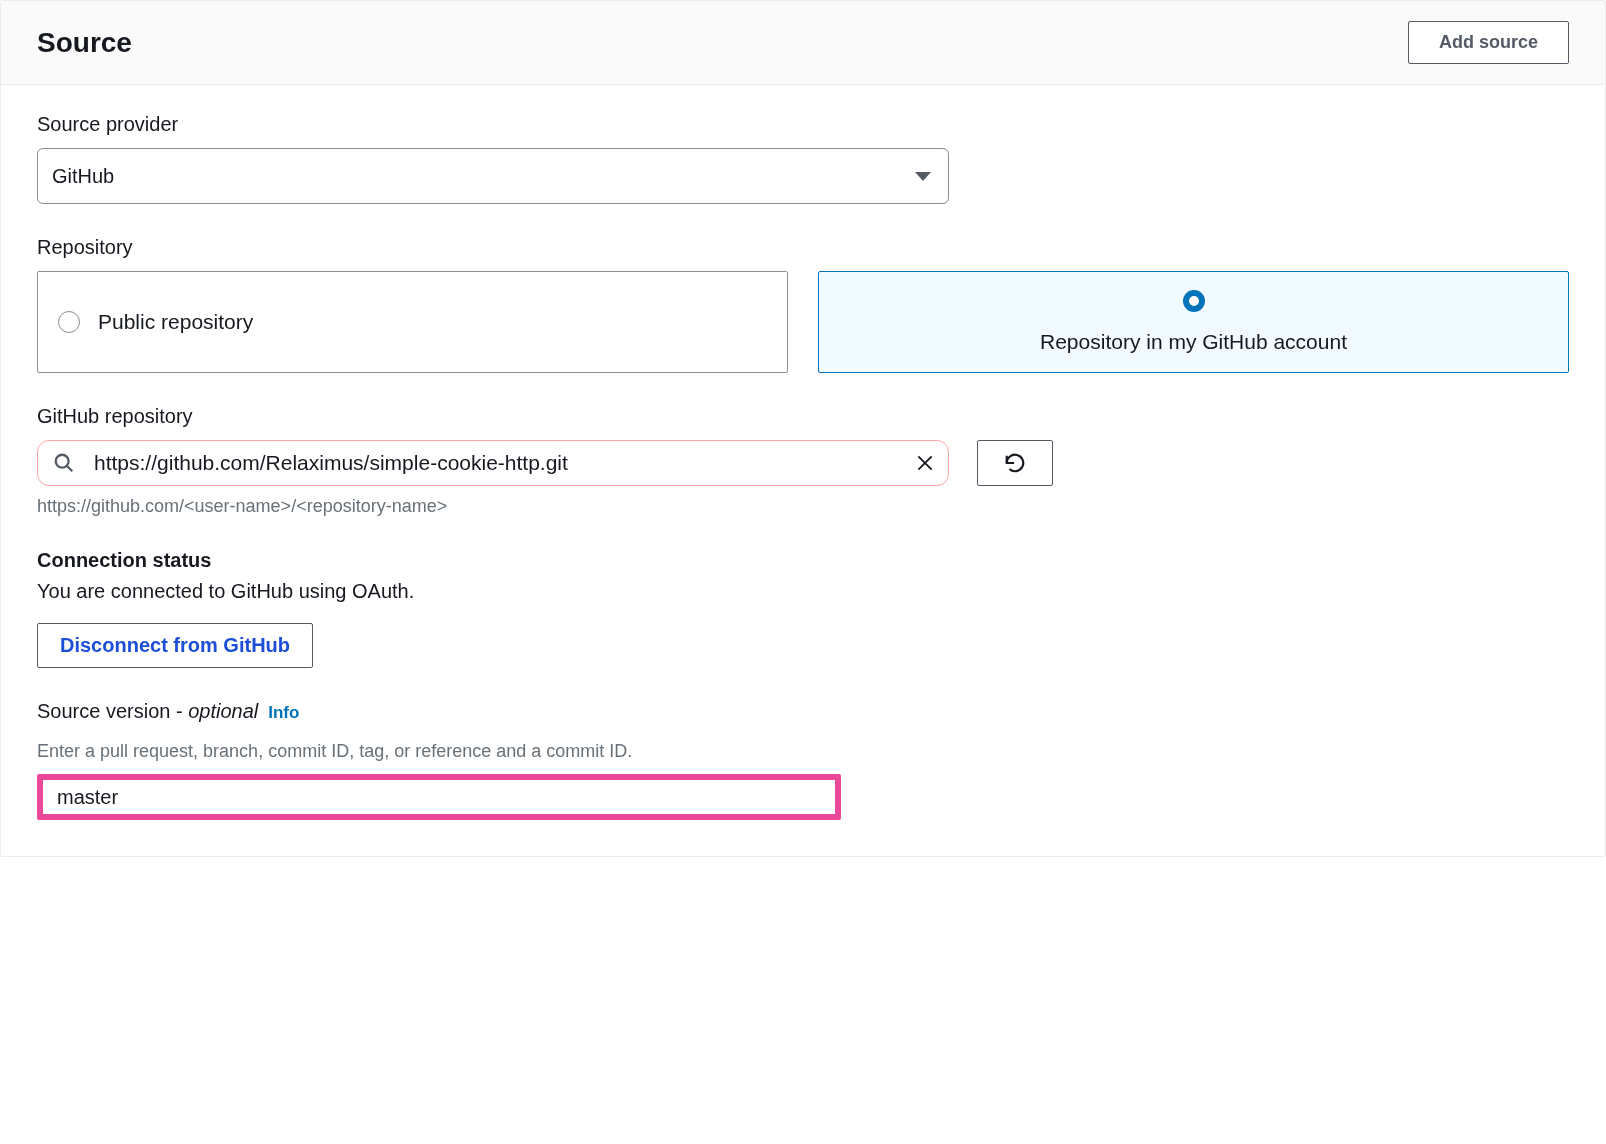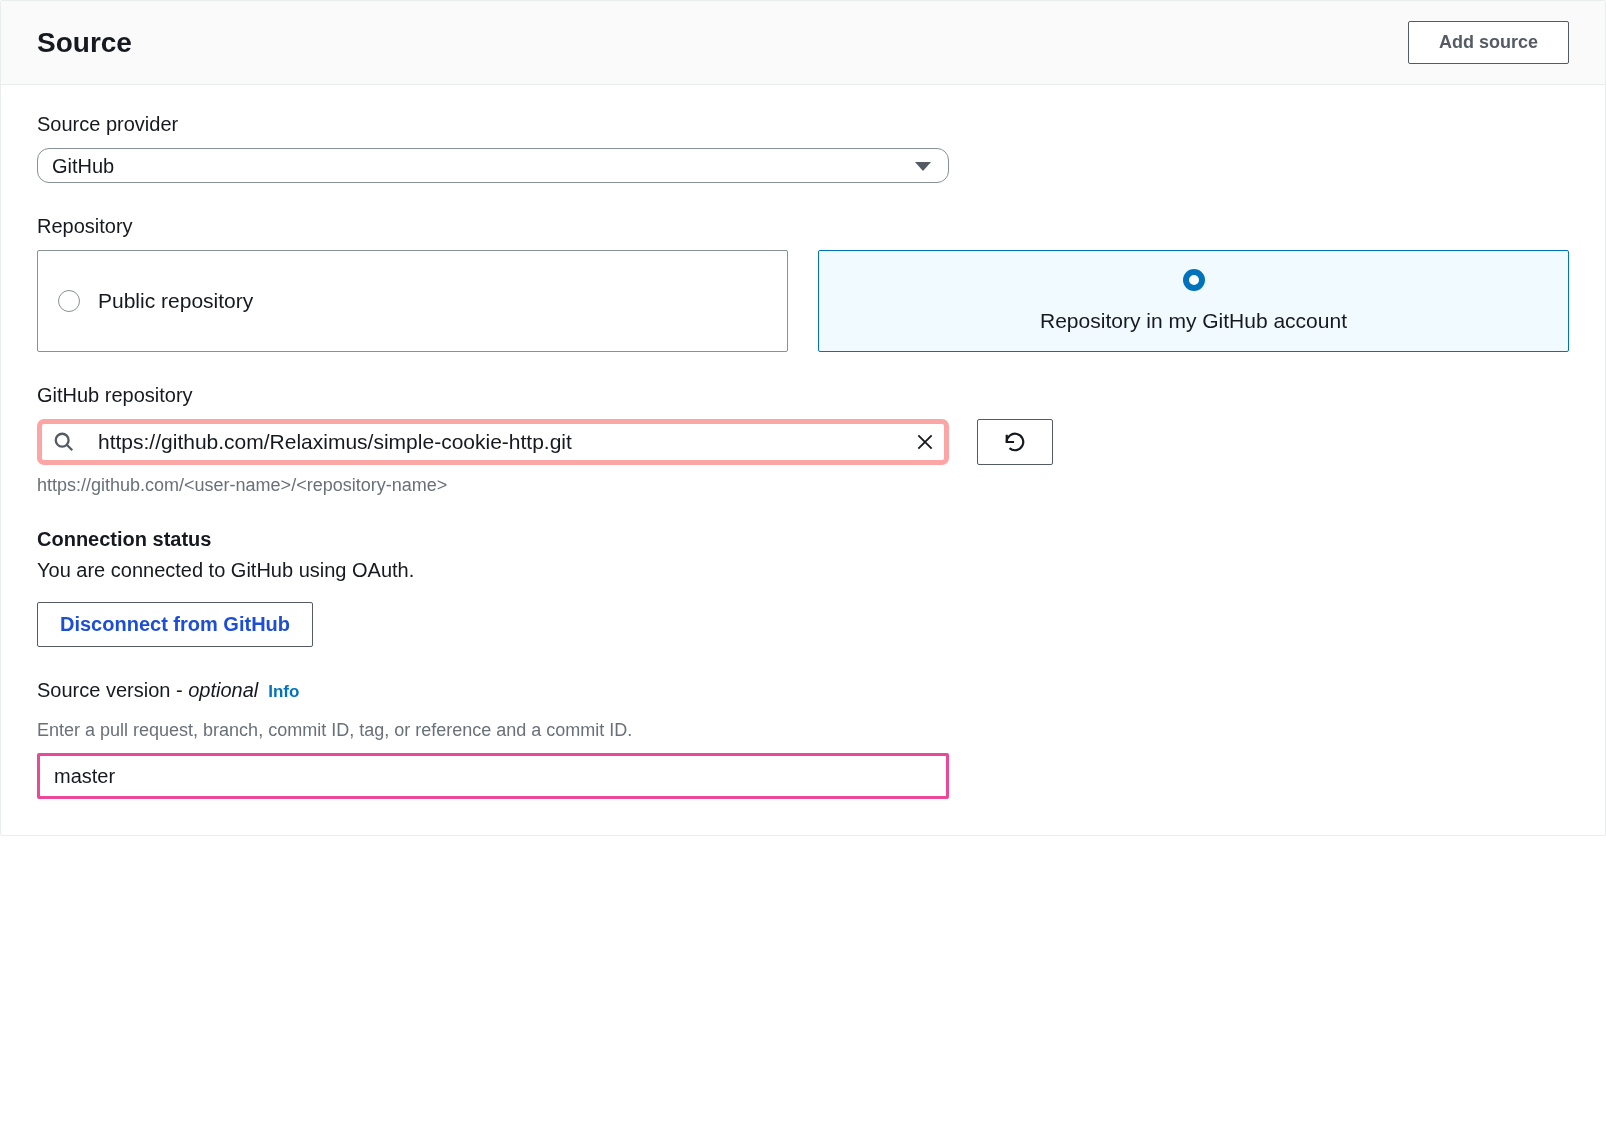--- a/index.html
+++ b/index.html
@@ -69,23 +69,23 @@
     .field-group {
       margin-bottom: 32px;
     }
     .select-wrap {
       position: relative;
       width: 912px;
       max-width: 100%;
     }
     .select {
       width: 100%;
-      height: 35px;
+      height: 56px;
       border: 1px solid #879196;
-      border-radius: 12px;
+      border-radius: 6px;
       padding: 0 48px 0 14px;
       font-size: 20px;
       font-family: inherit;
       background: #ffffff;
       appearance: none;
       -webkit-appearance: none;
       cursor: pointer;
       color: #16191f;
     }
     .select-caret {
@@ -138,22 +138,22 @@
       gap: 28px;
     }
     .search-input-wrap {
       position: relative;
       width: 912px;
       max-width: 100%;
     }
     .search-input {
       width: 100%;
       height: 46px;
-      border: 5px solid #fca5a5;
-      border-radius: 7px;
+      border: 1px solid #fca5a5;
+      border-radius: 12px;
       padding: 0 48px 0 56px;
       font-size: 21px;
       font-family: inherit;
       color: #16191f;
     }
     .search-icon-pos {
       position: absolute;
       left: 16px;
       top: 50%;
       transform: translateY(-50%);
@@ -208,24 +208,24 @@
       font-size: 17px;
       font-weight: 700;
       cursor: pointer;
     }
     .hint-text {
       font-size: 18px;
       color: #687078;
       margin-bottom: 12px;
     }
     .text-input {
-      width: 912px;
+      width: 804px;
       max-width: 100%;
       height: 46px;
-      border: 3px solid #ec4899;
+      border: 6px solid #ec4899;
       border-radius: 2px;
       padding: 0 14px;
       font-size: 20px;
       font-family: inherit;
       color: #16191f;
     }
     svg { display: block; }
   </style>
 </head>
 <body>

